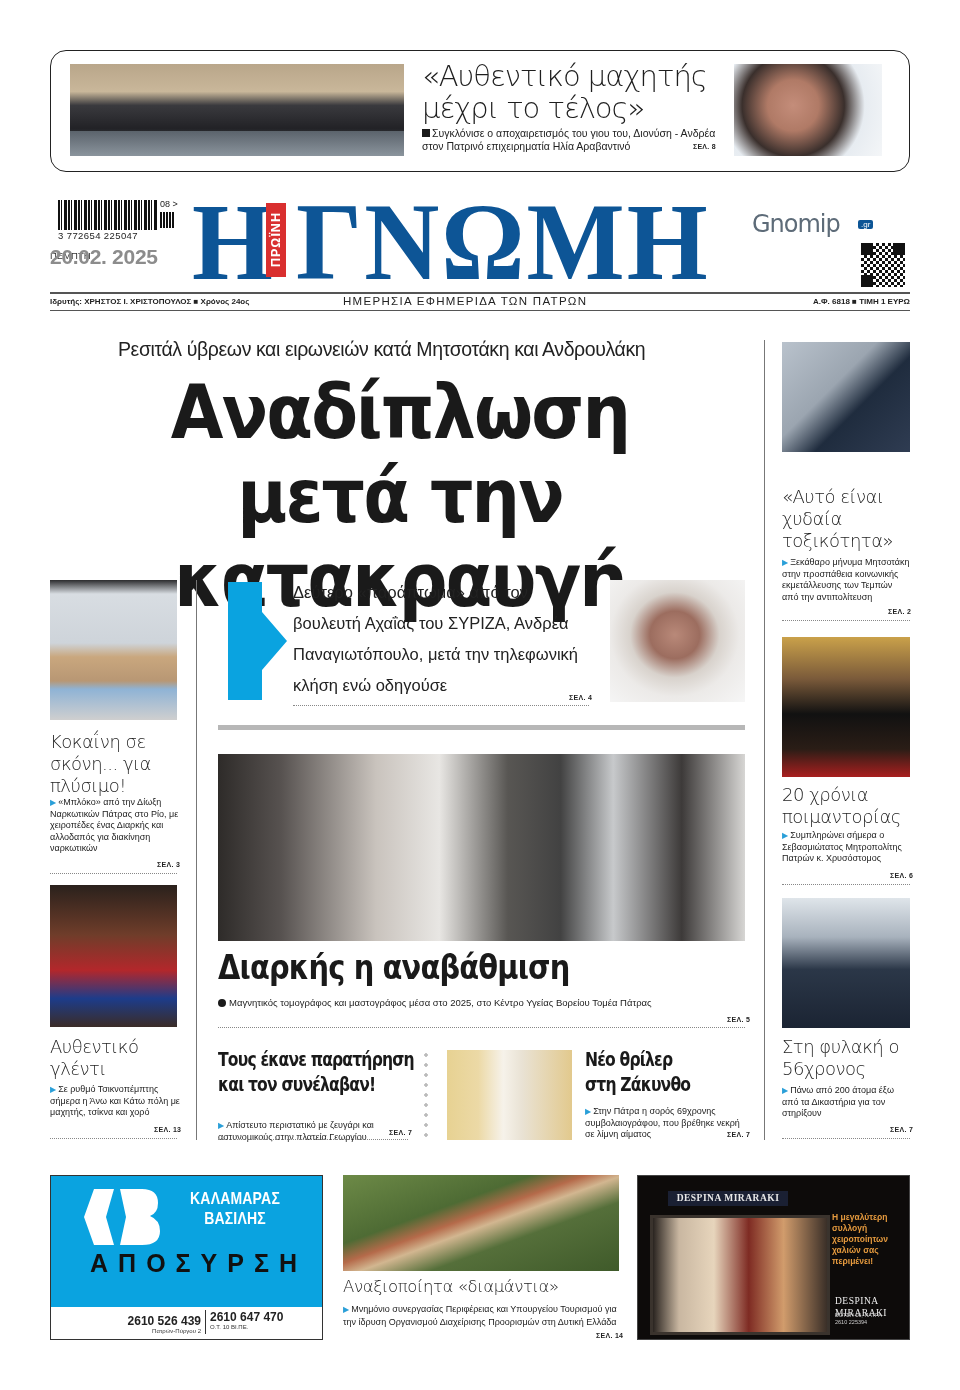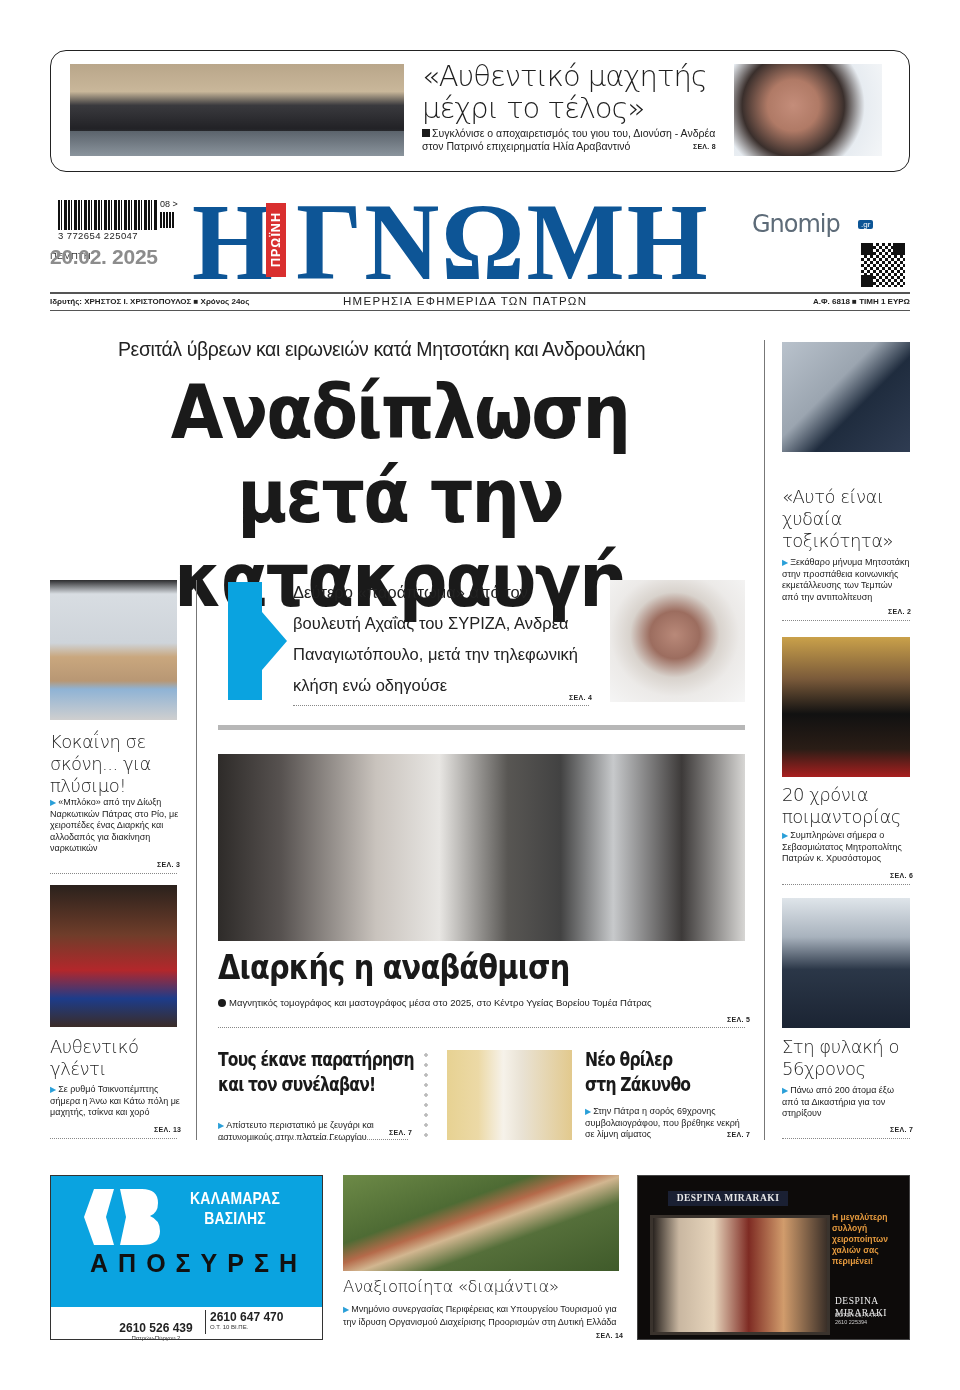--- a/index.html
+++ b/index.html
@@ -209,21 +209,21 @@
   <path d="M40,2 H62 Q78,2 78,16 Q78,26 70,29 Q80,33 80,44 Q80,58 62,58 H40 L46,30 Z" fill="#fff"></path>
 </svg>
 <div class="abs kal-name">
   <div>ΚΑΛΑΜΑΡΑΣ</div>
   <div>ΒΑΣΙΛΗΣ</div>
 </div>
 <div class="abs kal-big">
   <div>ΑΠΟΣΥΡΣΗ</div>
 </div>
 <div class="abs kal-bottom">
-  <div style="position:absolute; left:60px; top:14px; text-align:center; width:90px;">
+  <div style="position:absolute; left:60px; top:7px; text-align:right; width:90px;">
     <div class="kal-phone">2610 526 439</div>
     <div class="kal-addr">Πατρών-Πύργου 2</div>
   </div>
   <div style="position:absolute; left:154px; top:3px; width:1px; height:24px; background:#333;"></div>
   <div style="position:absolute; left:159px; top:3px; width:100px;">
     <div class="kal-phone">2610 647 470</div>
     <div class="kal-addr">Ο.Τ. 10 ΒΙ.ΠΕ.</div>
   </div>
 </div>
 

